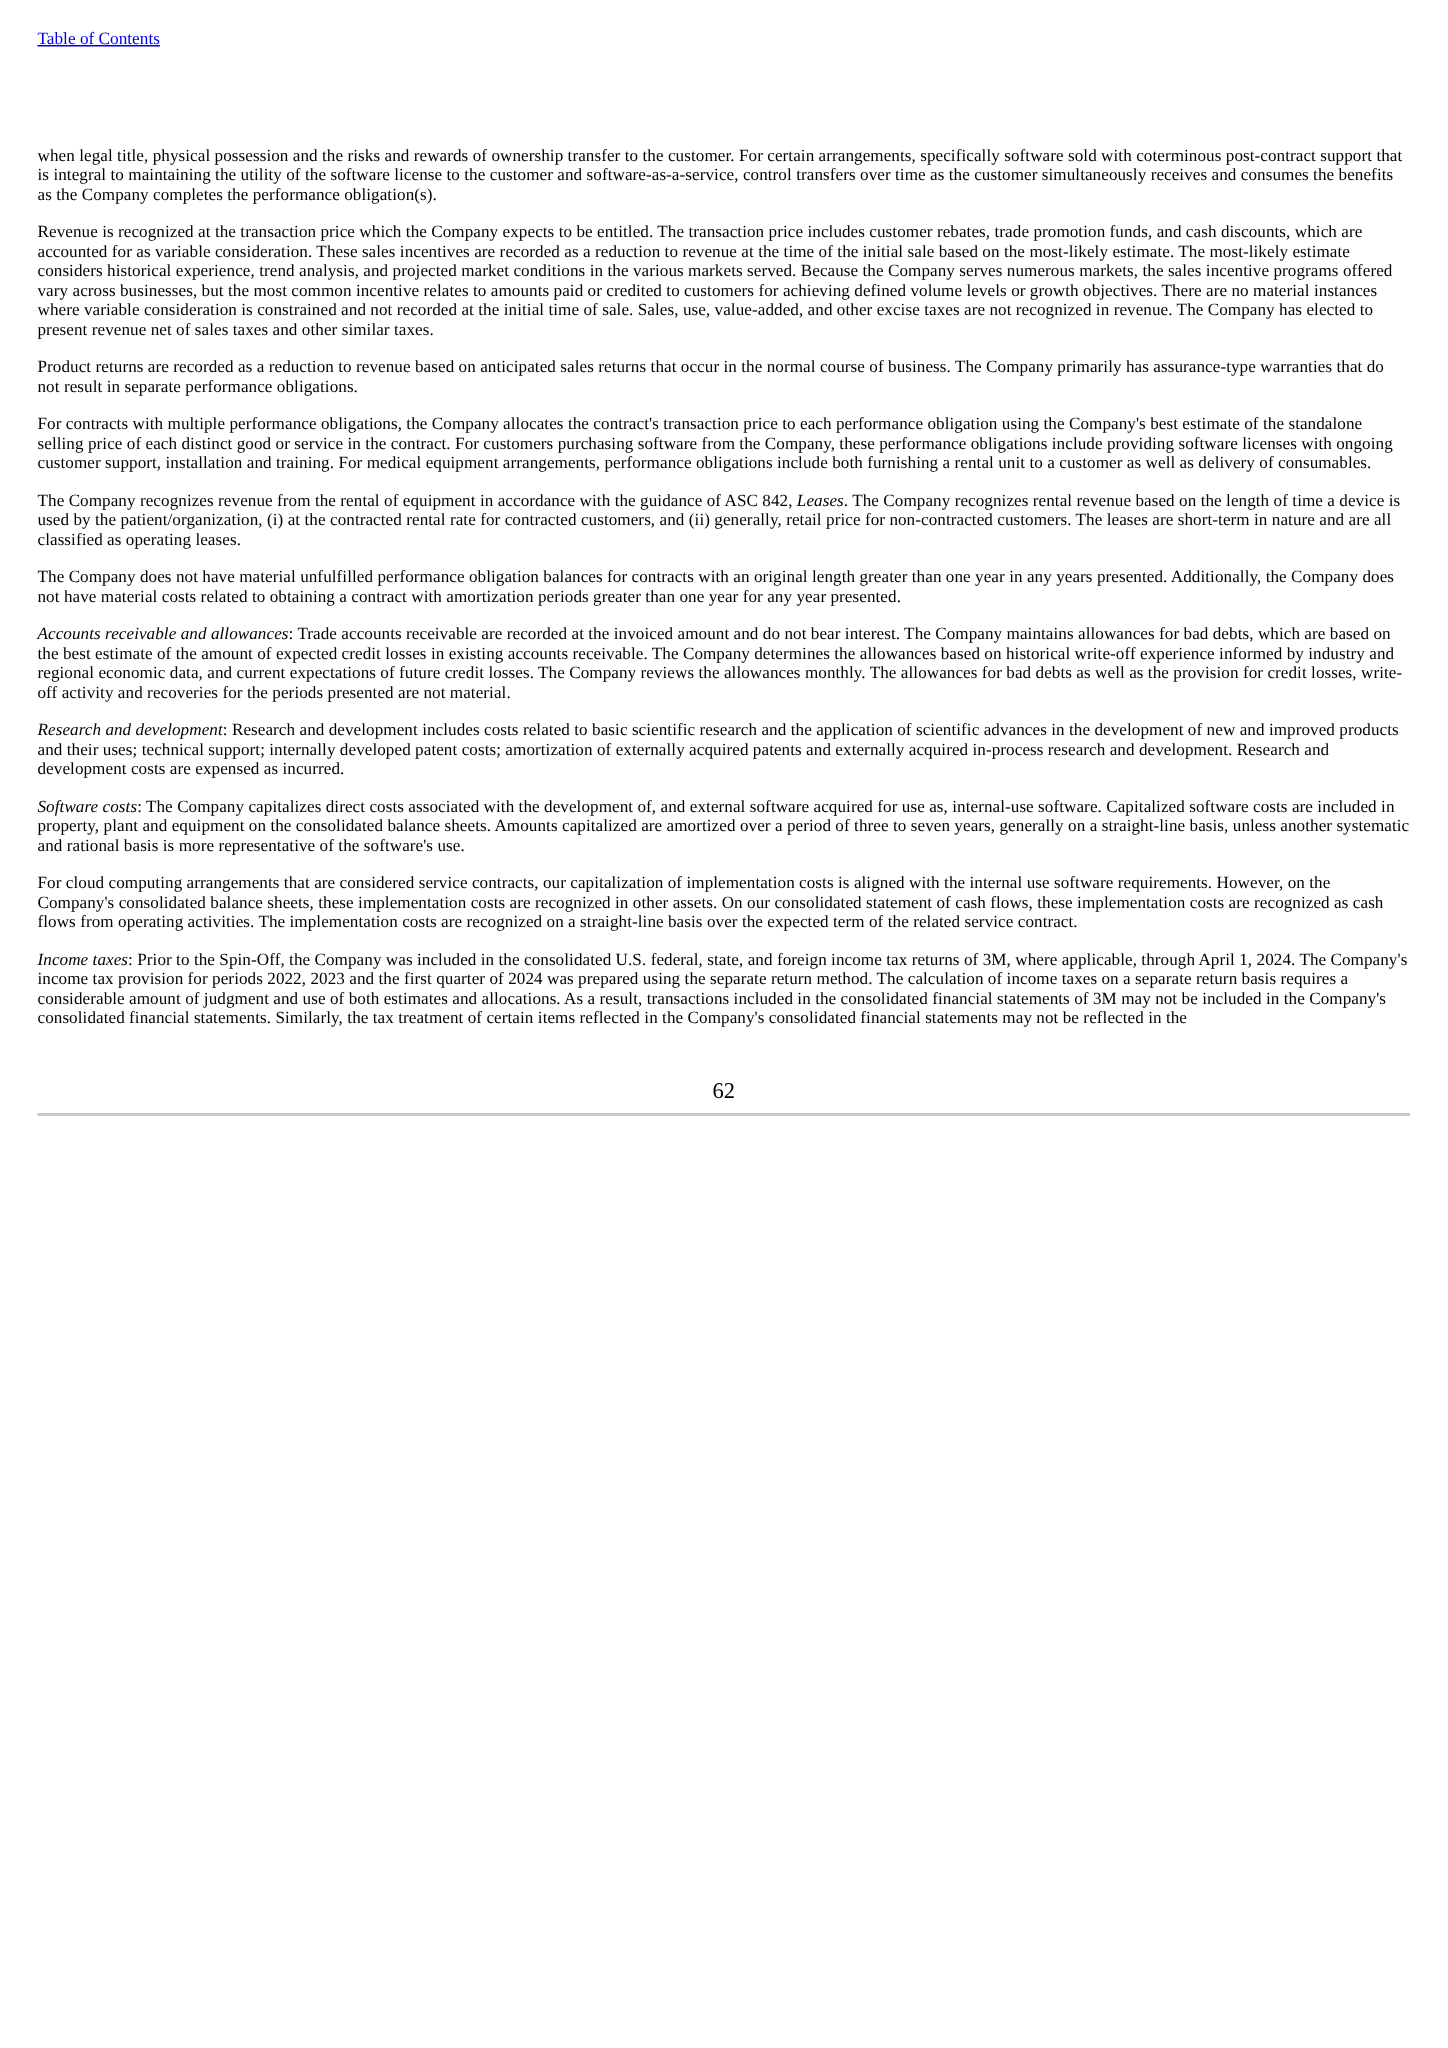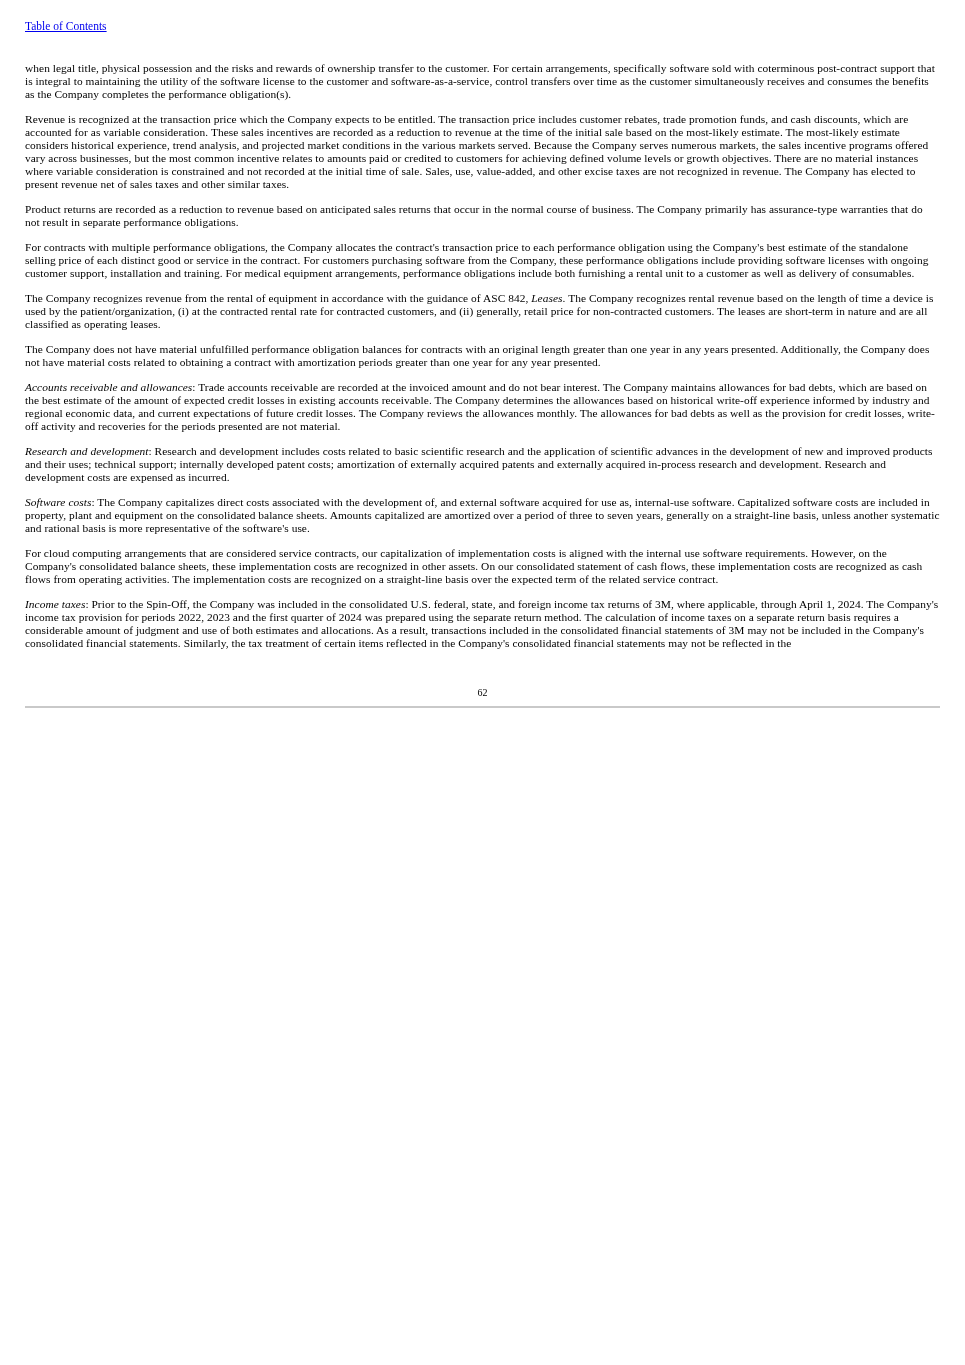--- a/index.html
+++ b/index.html
@@ -22,36 +22,36 @@
   }
   .toc-link {
     font-size: 11.5px;
     line-height: 13px;
     color: #0000EE;
     text-decoration: underline;
     cursor: pointer;
     display: inline-block;
   }
   .content {
-    margin-top: 28px;
+    margin-top: 64px;
     width: 915px;
   }
   .content p {
     font-size: 11.4px;
     line-height: 13px;
     margin: 0 0 12px 0;
     text-align: left;
     letter-spacing: 0.05px;
   }
   .content p i {
   }
   .page-number {
     margin-top: 36px;
     text-align: center;
-    font-size: 10px;
+    font-size: 15px;
     line-height: 13px;
     width: 915px;
   }
   .footer-divider {
     border: none;
     border-top: 2px solid #c9c9c9;
     margin: 7px 0 0 0;
     width: 915px;
   }
 </style>

